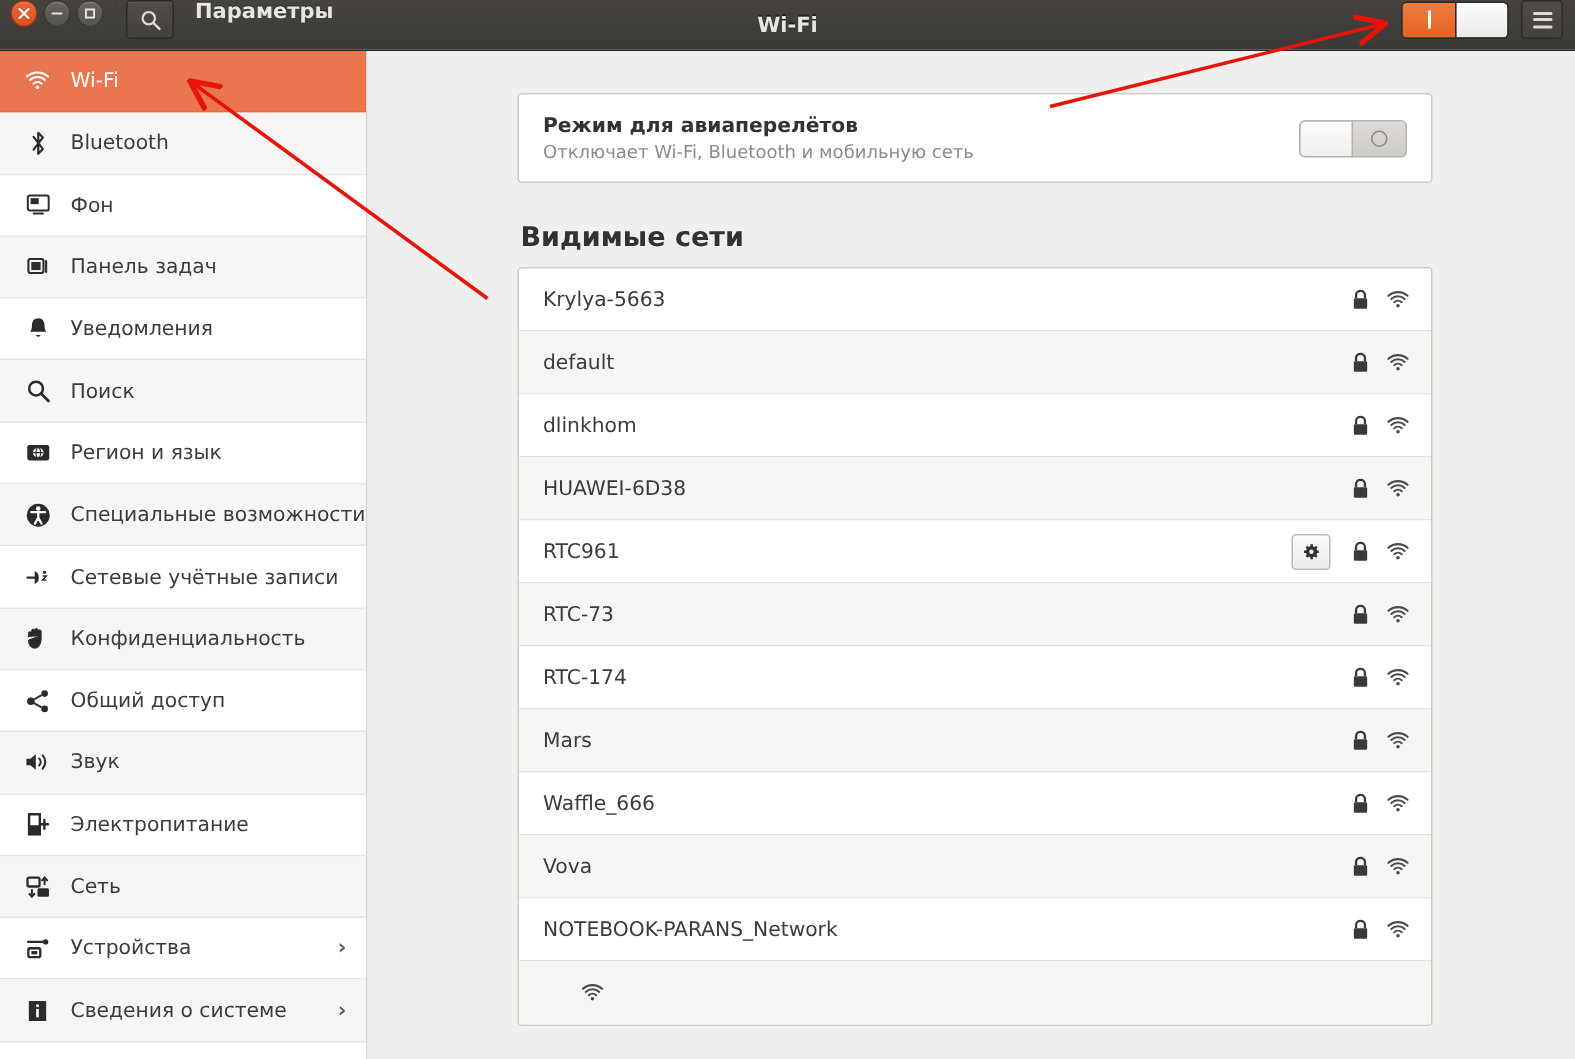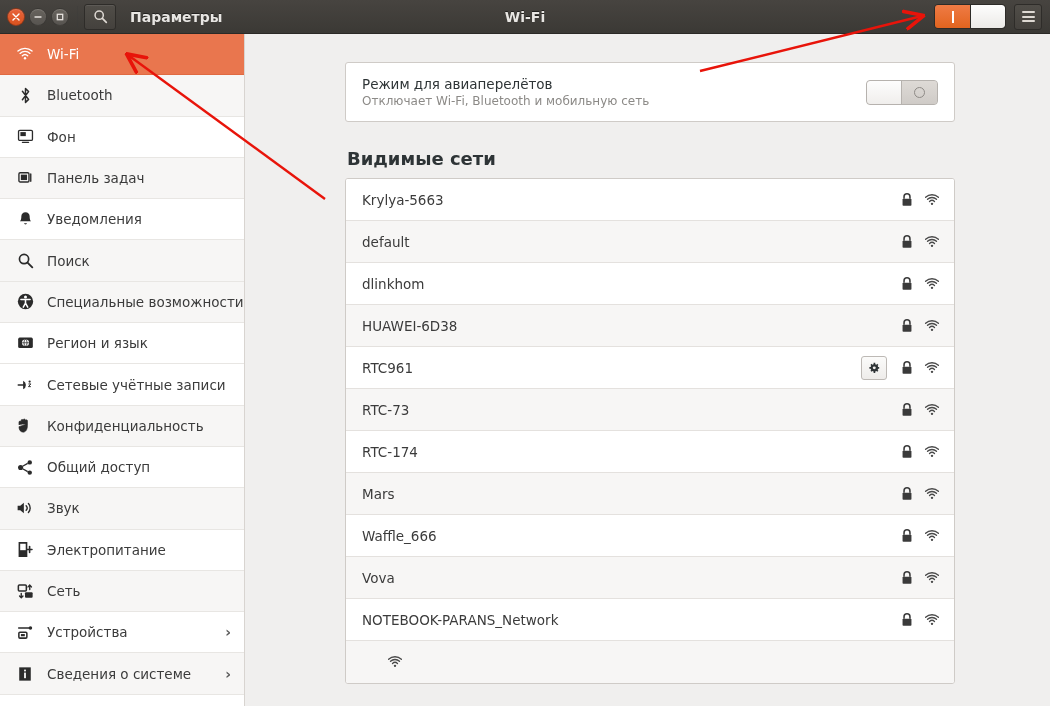--- a/index.html
+++ b/index.html
@@ -13,21 +13,21 @@
     -webkit-font-smoothing:antialiased;
   }
 
   
   .titlebar{
     position:relative;
     height:34px;
     background:linear-gradient(to bottom,#474440 0%,#3b3935 100%);
     border-bottom:1px solid #2b2926;
     display:flex;
-    align-items:center;
+    align-items:flex-start;
     padding:0 5px;
   }
   .wbtns{ display:flex; align-items:center; gap:4px; margin-left:2px;}
   .wbtn{
     width:18px;height:18px;border-radius:50%;
     display:flex;align-items:center;justify-content:center;
     font-size:11px;line-height:1;color:#f6f5f4;
     border:1px solid rgba(0,0,0,.35);
     box-shadow:inset 0 1px 0 rgba(255,255,255,.15);
   }
@@ -139,21 +139,21 @@
 
   .panel{
     background:#ffffff;
     border:1px solid #cfcbc7;
     border-radius:3px;
     padding:13px 16px;
     display:flex;align-items:center;
     min-height:57px;
   }
   .panel-txt{flex:1;}
-  .panel-title{font-weight:normal;font-size:13.5px;color:#2e3436;margin-bottom:2px;}
+  .panel-title{font-weight:bold;font-size:13.5px;color:#2e3436;margin-bottom:2px;}
   .panel-sub{font-size:12px;color:#8c8a87;}
 
   
   .asw{
     width:72px;height:25px;border-radius:4px;
     border:1px solid #b6b2ae;display:flex;overflow:hidden;cursor:pointer;
     background:#d6d2ce;
   }
   .asw .knob{
     flex:0 0 50%;
@@ -312,40 +312,40 @@
       </div>
       <div class="sb-item alt">
         <span class="sb-ico">
           <svg width="17" height="17" viewBox="0 0 20 20" fill="currentColor">
             <circle cx="8.3" cy="8.3" r="5.4" stroke="currentColor" stroke-width="2" fill="none"></circle>
             <path d="M12.4 12.4L18 18" stroke="currentColor" stroke-width="2.2" stroke-linecap="round"></path>
           </svg>
         </span>
         <span class="sb-label">Поиск</span>
       </div>
-      <div class="sb-item alt">
-        <span class="sb-ico">
-          <svg width="17" height="17" viewBox="0 0 20 20" fill="currentColor">
-            <circle cx="10" cy="10" r="9" fill="currentColor"></circle>
-            <circle cx="10" cy="4.7" r="1.8" fill="#fff"></circle>
-            <path d="M4.6 7.6h10.8M10 8v4M10 12l-2.6 4.6M10 12l2.6 4.6" stroke="#fff" stroke-width="1.8" stroke-linecap="round"></path>
-          </svg>
-        </span>
-        <span class="sb-label">Специальные возможности</span>
-      </div>
       <div class="sb-item">
         <span class="sb-ico">
           <svg width="17" height="16" viewBox="0 0 22 20" fill="currentColor">
             <rect x="1.5" y="3" width="19" height="13.4" rx="2" fill="currentColor"></rect>
             <ellipse cx="11" cy="9.7" rx="4.6" ry="4.2" fill="#fff"></ellipse>
             <ellipse cx="11" cy="9.7" rx="2" ry="4.2" fill="none" stroke="currentColor" stroke-width="1"></ellipse>
             <path d="M6.6 9.7h8.8" stroke="currentColor" stroke-width="1"></path>
           </svg>
         </span>
         <span class="sb-label">Регион и язык</span>
+      </div>
+      <div class="sb-item alt">
+        <span class="sb-ico">
+          <svg width="17" height="17" viewBox="0 0 20 20" fill="currentColor">
+            <circle cx="10" cy="10" r="9" fill="currentColor"></circle>
+            <circle cx="10" cy="4.7" r="1.8" fill="#fff"></circle>
+            <path d="M4.6 7.6h10.8M10 8v4M10 12l-2.6 4.6M10 12l2.6 4.6" stroke="#fff" stroke-width="1.8" stroke-linecap="round"></path>
+          </svg>
+        </span>
+        <span class="sb-label">Специальные возможности</span>
       </div>
       <div class="sb-item">
         <span class="sb-ico">
           <svg width="18" height="16" viewBox="0 0 24 20" fill="currentColor">
             <path d="M3 10h7" stroke="currentColor" stroke-width="2" stroke-linecap="round"></path>
             <path d="M9.5 4.2a6.4 6.4 0 010 11.6z" fill="currentColor"></path>
             <circle cx="18.2" cy="5.4" r="1.5" fill="currentColor"></circle>
             <path d="M16.6 8.6h3.2l-3.2 3.6h3.2" stroke="currentColor" stroke-width="1.3" fill="none"></path>
           </svg>
         </span>

